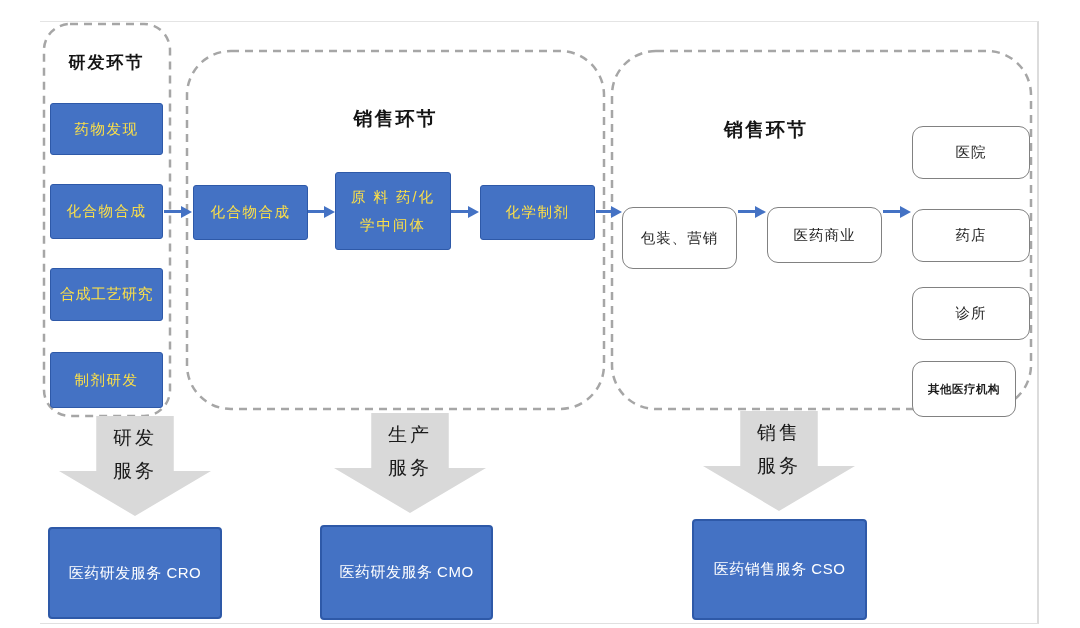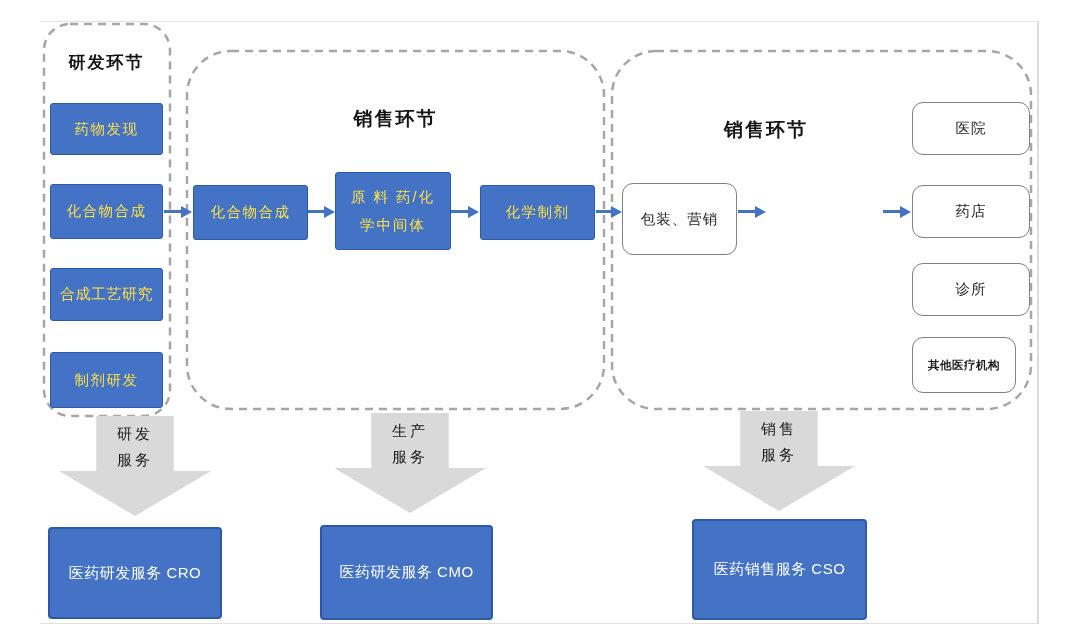--- a/index.html
+++ b/index.html
@@ -21,36 +21,36 @@
   .prod-title { left:186px; width:419px; top:106px; }
   .sales-title { left:690px; width:152px; top:117px; }
   .bluebox {
     position:absolute; background:#4472C4; border:1.5px solid #2e59a8; border-radius:3px;
     color:#fde047; display:flex; flex-direction:column; align-items:center; justify-content:center;
     font-size:14.5px; letter-spacing:1.5px; text-align:center; box-sizing:border-box;
   }
   .whitebox {
     position:absolute; background:#ffffff; border:1.6px solid #818181; border-radius:11px;
     color:#1e1e1e; display:flex; align-items:center; justify-content:center;
-    font-size:14.5px; letter-spacing:1px; text-align:center; box-sizing:border-box;
+    font-size:14.5px; letter-spacing:1px; text-align:center; box-sizing:border-box;margin-top:24px;
   }
   .flow-line { position:absolute; top:210px; height:3px; background:#4472C4; }
   .flow-line::after {
     content:""; position:absolute; right:-11px; top:50%; transform:translateY(-50%);
     width:0; height:0; border-left:11px solid #4472C4;
     border-top:6.5px solid transparent; border-bottom:6.5px solid transparent;
   }
   .block-arrow {
     position:absolute; width:152px; height:100px; background:#d9d9d9;
     clip-path:polygon(24.5% 0, 75.5% 0, 75.5% 55%, 100% 55%, 50% 100%, 0 55%, 24.5% 55%);
   }
   .service-label {
     position:absolute; width:92px; text-align:center; color:#1a1a1a;
     font-family:Liberation Sans, sans-serif;
-    font-size:15px; line-height:1.75; letter-spacing:3px;
+    font-size:19px; line-height:1.75; letter-spacing:3px;
   }
   .company-box {
     position:absolute; background:#4472C4; border:2px solid #2e59a8; border-radius:4px;
     color:#ffffff; display:flex; align-items:center; justify-content:center;
     font-size:15px; letter-spacing:0.5px; text-align:center; box-sizing:border-box;
   }
   .line2 { letter-spacing:2px; }
 </style>
 </head>
 <body>
@@ -74,21 +74,22 @@
   <div class="bluebox" style="left:50px; top:268px; width:113px; height:53px; font-size:15px; letter-spacing:0.5px;">合成工艺研究</div>
   <div class="bluebox" style="left:50px; top:352px; width:113px; height:56px;">制剂研发</div>
 
   <div class="bluebox" style="left:193px; top:185px; width:115px; height:55px;">化合物合成</div>
   <div class="bluebox" style="left:335px; top:172px; width:116px; height:78px; letter-spacing:2px; line-height:1.95;">
     <span>原 料 药/化</span>
     <span class="line2">学中间体</span>
   </div>
   <div class="bluebox" style="left:480px; top:185px; width:115px; height:55px;">化学制剂</div>
 
-  <div class="whitebox" style="left:622px; top:183px; width:115px; height:72px;">包装、营销</div>
+  <div class="whitebox" style="left:622px; top:183px; width:115px; height:62px;">包装、营销</div>
+  <div class="whitebox" style="left:767px; top:183px; width:115px; height:56px;">医药商业</div>
 
   <div class="whitebox" style="left:912px; top:102px; width:118px; height:53px;">医院</div>
   <div class="whitebox" style="left:912px; top:185px; width:118px; height:53px;">药店</div>
   <div class="whitebox" style="left:912px; top:263px; width:118px; height:53px;">诊所</div>
   <div class="whitebox" style="left:912px; top:337px; width:104px; height:56px; font-size:11.5px; letter-spacing:0.5px; font-weight:bold;">其他医疗机构</div>
 
   <div class="flow-line" style="left:164px; width:17px;"></div>
   <div class="flow-line" style="left:308px; width:16px;"></div>
   <div class="flow-line" style="left:451px; width:17px;"></div>
   <div class="flow-line" style="left:596px; width:15px;"></div>

